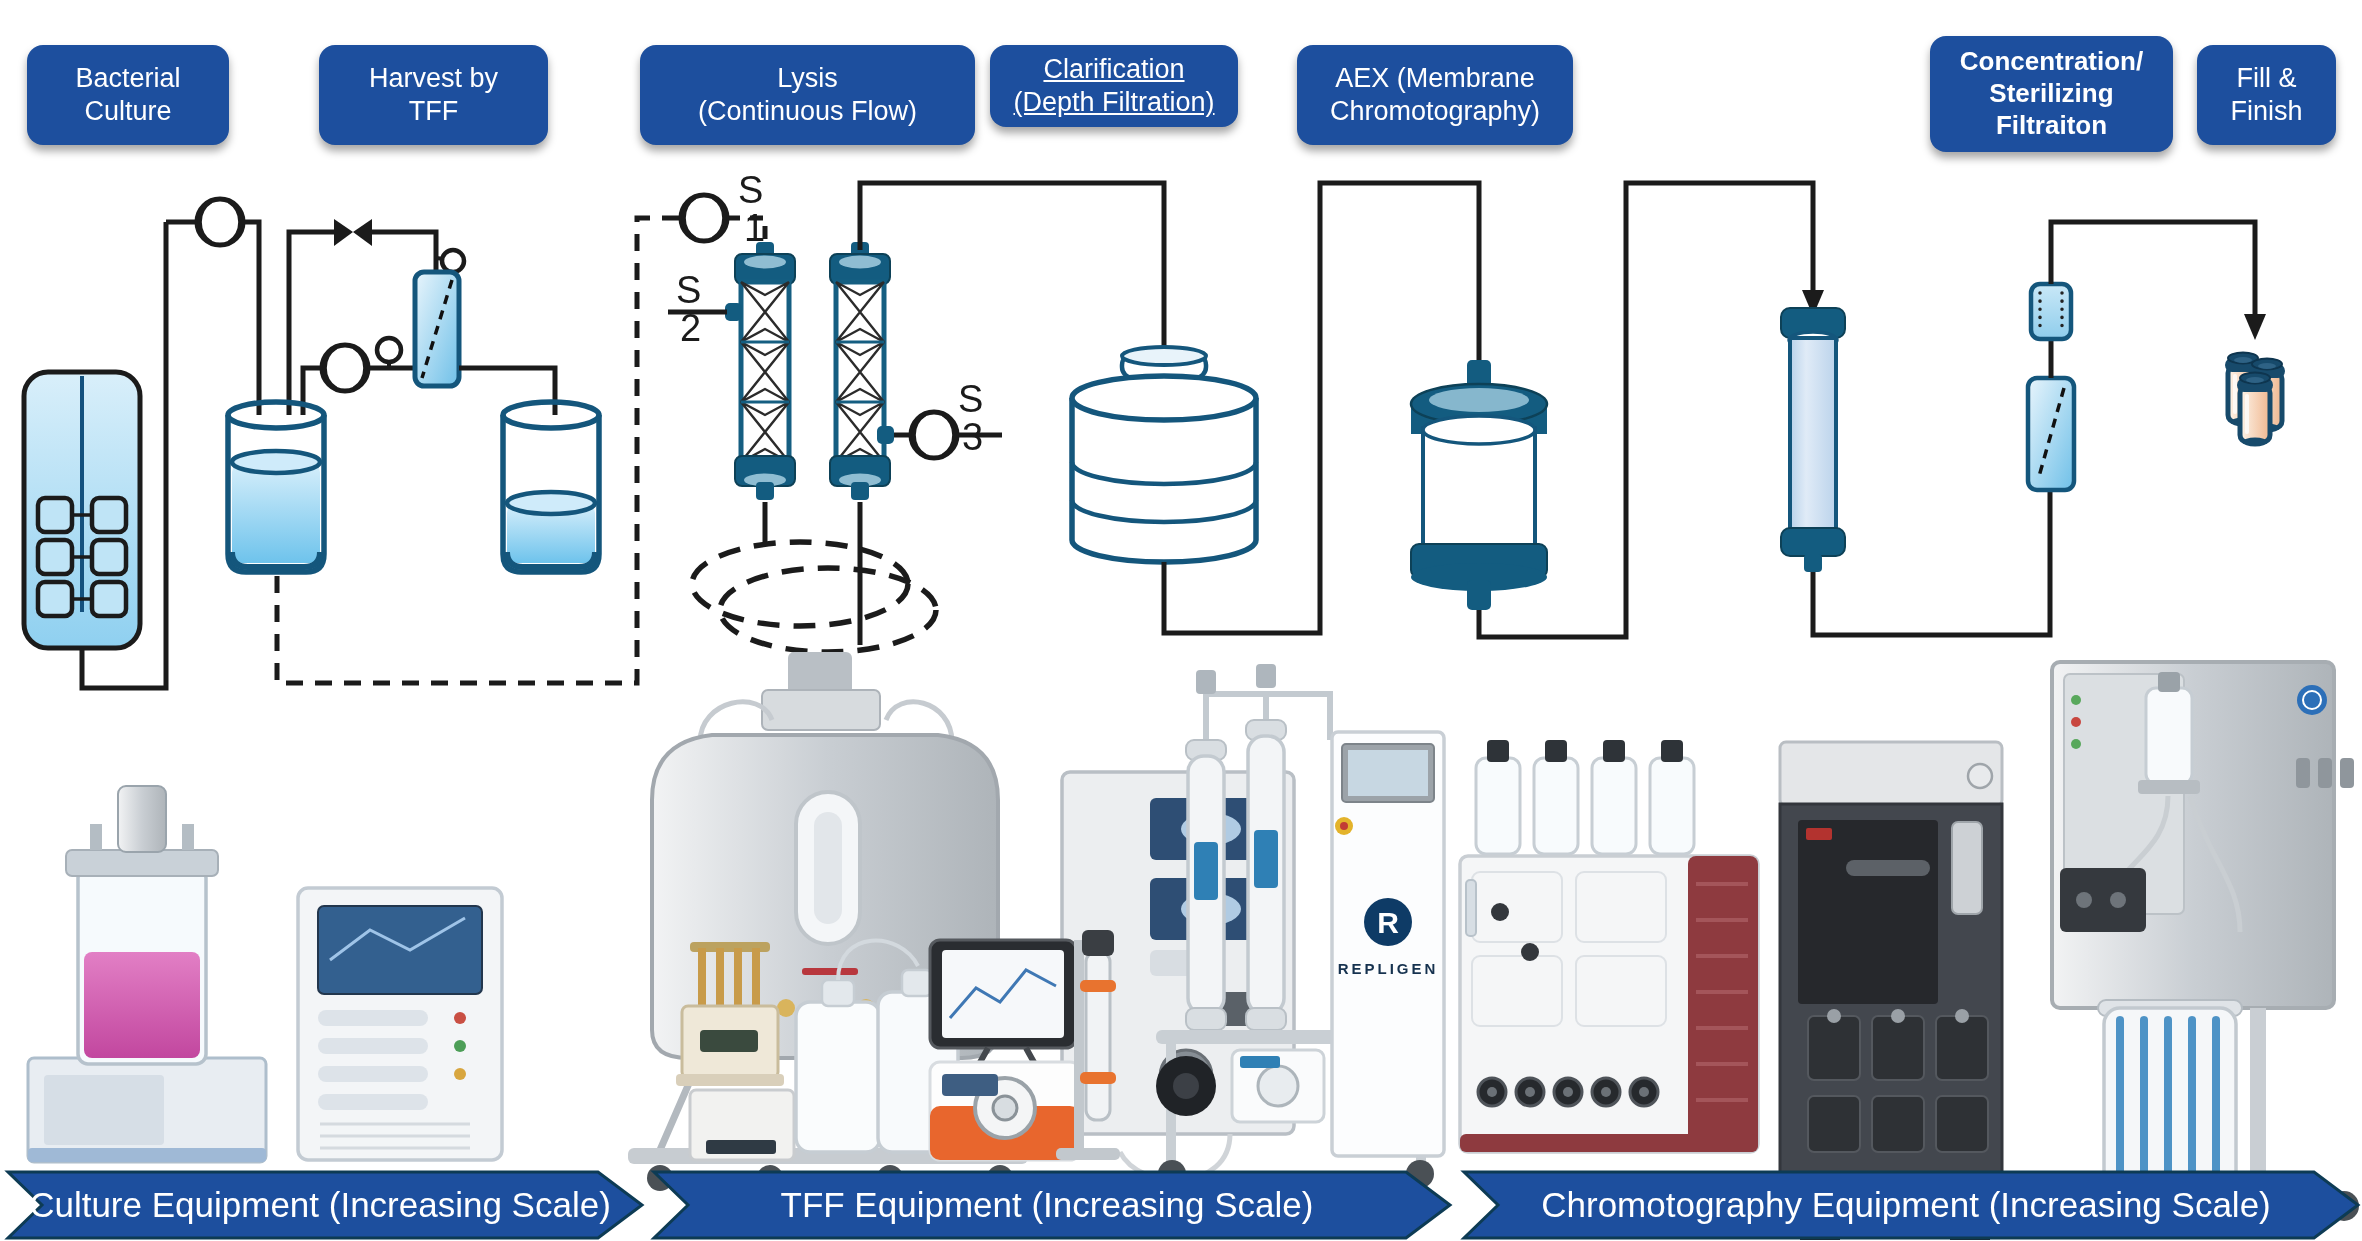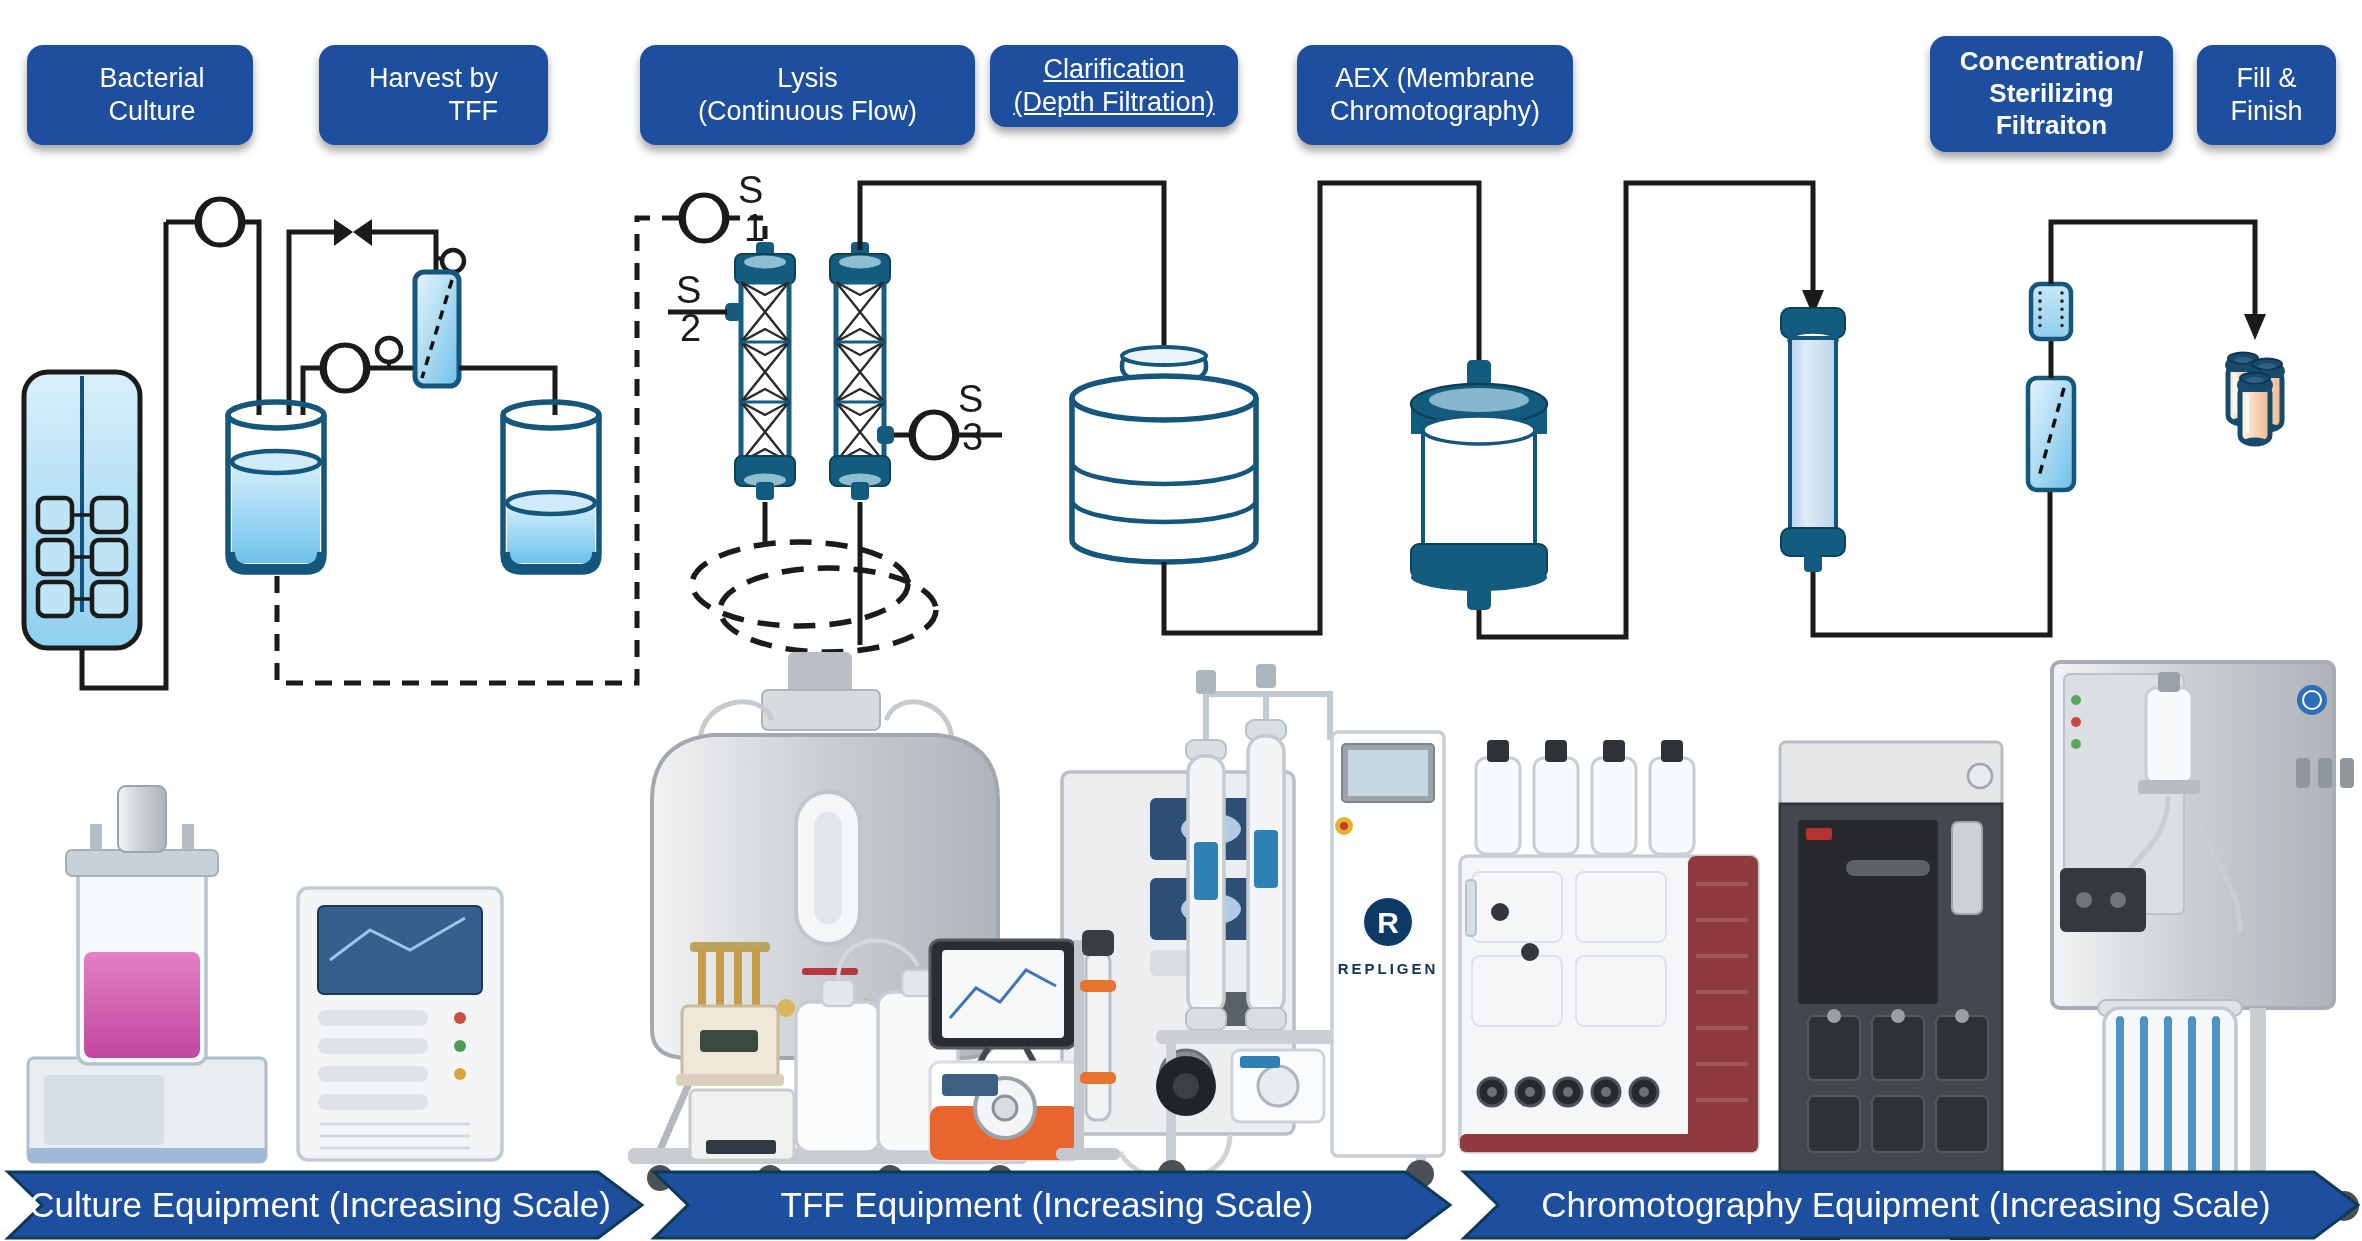--- a/index.html
+++ b/index.html
@@ -15,23 +15,23 @@
   .banner-label{font-size:35px;fill:#ffffff;font-weight:500;}
   .brand-word{font-size:15px;letter-spacing:3px;fill:#16324F;font-weight:700;}
   .brand-initial{font-size:30px;fill:#ffffff;font-weight:700;}
 </style>
 </head>
 <body>
 
 <div class="stage">
 
   
-  <div class="step-box" style="left:27px;top:45px;width:202px;height:100px;padding-left:24px;">Bacterial
+  <div class="step-box" style="left:27px;top:45px;width:202px;height:100px;">Bacterial
 Culture</div>
-  <div class="step-box" style="left:319px;top:45px;width:229px;height:100px;text-align:right;">Harvest by
+  <div class="step-box" style="left:319px;top:45px;width:229px;height:100px;">Harvest by
 TFF</div>
   <div class="step-box" style="left:612px;top:45px;width:335px;height:100px;margin-left:28px;">Lysis
 (Continuous Flow)</div>
   <div class="step-box" style="left:990px;top:45px;width:248px;height:82px;text-decoration:underline;">Clarification
 (Depth Filtration)</div>
   <div class="step-box" style="left:1297px;top:45px;width:276px;height:100px;">AEX (Membrane
 Chromotography)</div>
   <div class="step-box" style="left:1930px;top:36px;width:243px;height:116px;font-size:26px;font-weight:bold;">Concentration/
 Sterilizing
 Filtraiton</div>

